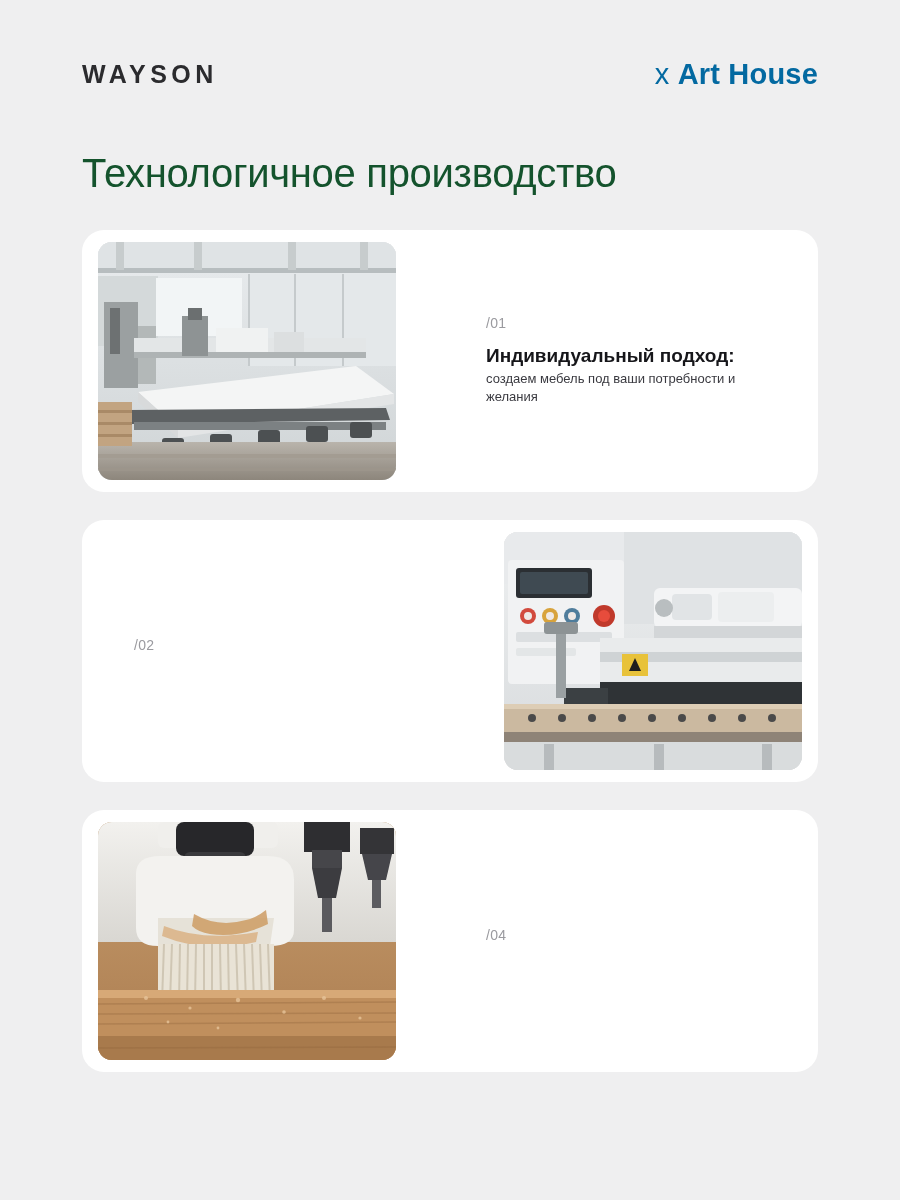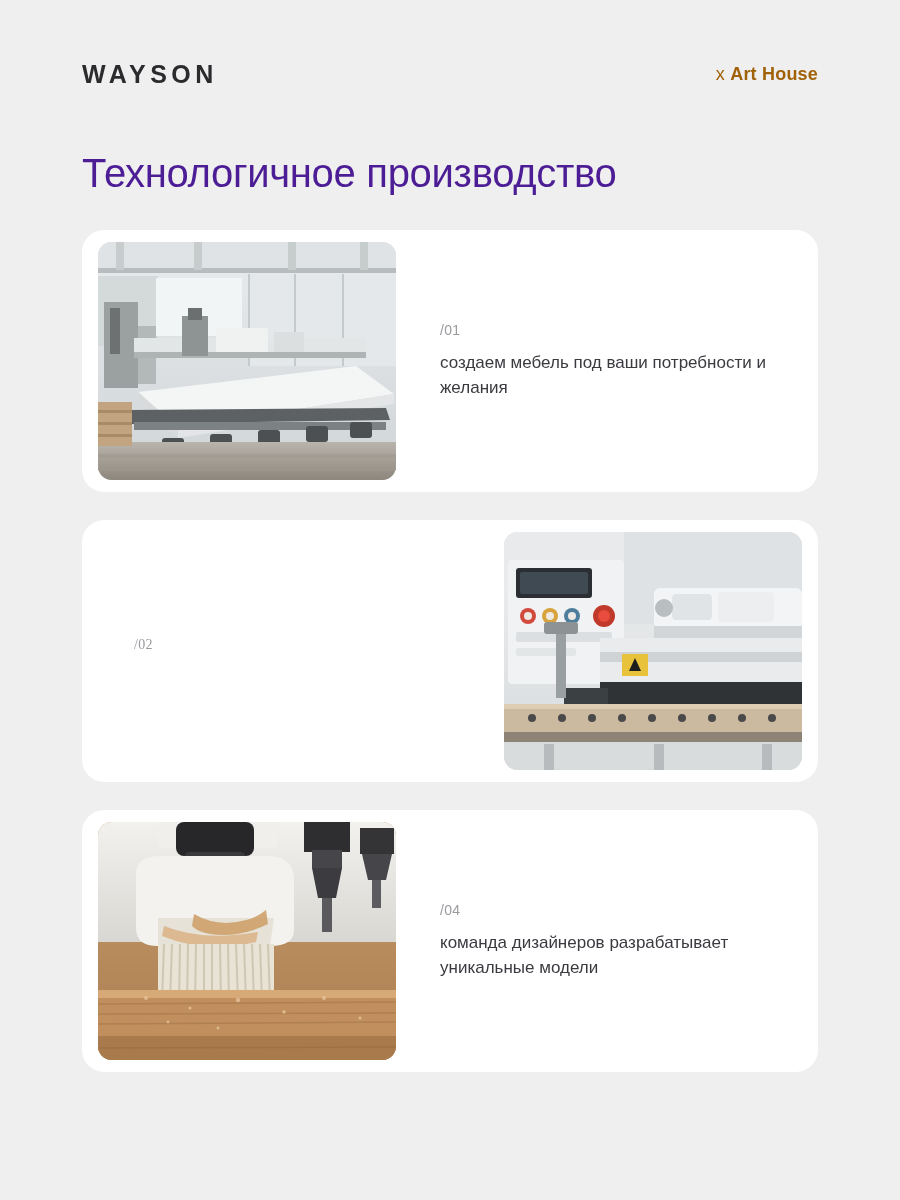--- a/index.html
+++ b/index.html
@@ -31,56 +31,57 @@
     height: 48px;
   }
   .brand-logo {
     font-family: "Liberation Sans", sans-serif;
     font-size: 25px;
     font-weight: 700;
     letter-spacing: 4.5px;
     color: #2b2b2e;
   }
   .brand-partner {
-    font-size: 18px;
+    font-size: 29px;
     font-weight: 700;
-    color: #a16207;
+    color: #0369a1;
     letter-spacing: 0.2px;
   }
   .brand-partner .x-mark {
     font-weight: 400;
   }
 
   
   .page-title {
     margin-top: 52px;
     font-size: 40px;
     line-height: 1.15;
     font-weight: 400;
     letter-spacing: -0.3px;
-    color: #4c1d95;
+    color: #14532d;
   }
 
   
   .cards {
     margin-top: 34px;
     display: flex;
     flex-direction: column;
     gap: 28px;
   }
   .card {
     position: relative;
     background: #ffffff;
     border-radius: 22px;
     height: 262px;
     display: flex;
     align-items: center;
     box-sizing: border-box;
     padding: 16px;
     overflow: hidden;
+    gap: 46px;
   }
   .card.reverse {
     flex-direction: row-reverse;
   }
   .card-photo {
     width: 298px;
     height: 238px;
     border-radius: 14px;
     overflow: hidden;
     flex: 0 0 auto;
@@ -94,37 +95,36 @@
   }
   .card-text {
     flex: 1 1 auto;
     padding-left: 44px;
     padding-right: 24px;
     box-sizing: border-box;
   }
   .card.reverse .card-text {
     padding-left: 36px;
     padding-right: 16px;
-    font-family: Liberation Serif, serif;
   }
   .card-index {
     font-size: 14px;
     color: #9a9a9f;
     margin-bottom: 13px;
     letter-spacing: 0.3px;
   }
   .card-heading {
     font-size: 19px;
     font-weight: 700;
     color: #16161a;
     line-height: 1.25;
     margin-bottom: 2px;
   }
   .card-body {
-    font-size: 17px;
+    font-size: 13px;
     line-height: 1.45;
     color: #3a3a40;
     max-width: 370px;
   }
 </style>
 </head>
 <body>
 
 <div class="page">
 
@@ -198,20 +198,21 @@
           <rect x="0" y="226" width="298" height="3" fill="#9c958b"></rect>
 
           <rect x="0" y="160" width="34" height="44" fill="#c2a481"></rect>
           <rect x="0" y="168" width="34" height="3" fill="#a98a67"></rect>
           <rect x="0" y="180" width="34" height="3" fill="#a98a67"></rect>
           <rect x="0" y="192" width="34" height="3" fill="#a98a67"></rect>
         </svg>
       </div>
       <div class="card-text">
         <div class="card-index">/01</div>
+        <div class="card-heading">Индивидуальный подход:</div>
         <div class="card-body">создаем мебель под ваши потребности и желания</div>
       </div>
     </div>
 
     <div class="card reverse">
       <div class="card-photo">
         <svg viewBox="0 0 298 238" preserveAspectRatio="xMidYMid slice" aria-hidden="true">
           <defs>
             <linearGradient id="g2bg" x1="0" y1="0" x2="0" y2="1">
               <stop offset="0" stop-color="#eef0f1"></stop>
@@ -354,18 +355,17 @@
               <circle cx="186" cy="190" r="1.8"></circle>
             <circle cx="226" cy="176" r="2"></circle>
               <circle cx="262" cy="196" r="1.6"></circle>
             <circle cx="120" cy="206" r="1.4"></circle>
               <circle cx="70" cy="200" r="1.4"></circle>
           </g>
         </svg>
       </div>
       <div class="card-text">
         <div class="card-index">/04</div>
-        <div class="card-body">команда дизайнеров разрабатывает уникальные модели</div>
       </div>
     </div>
 
   </div>
 </div>
 
 </body></html>

